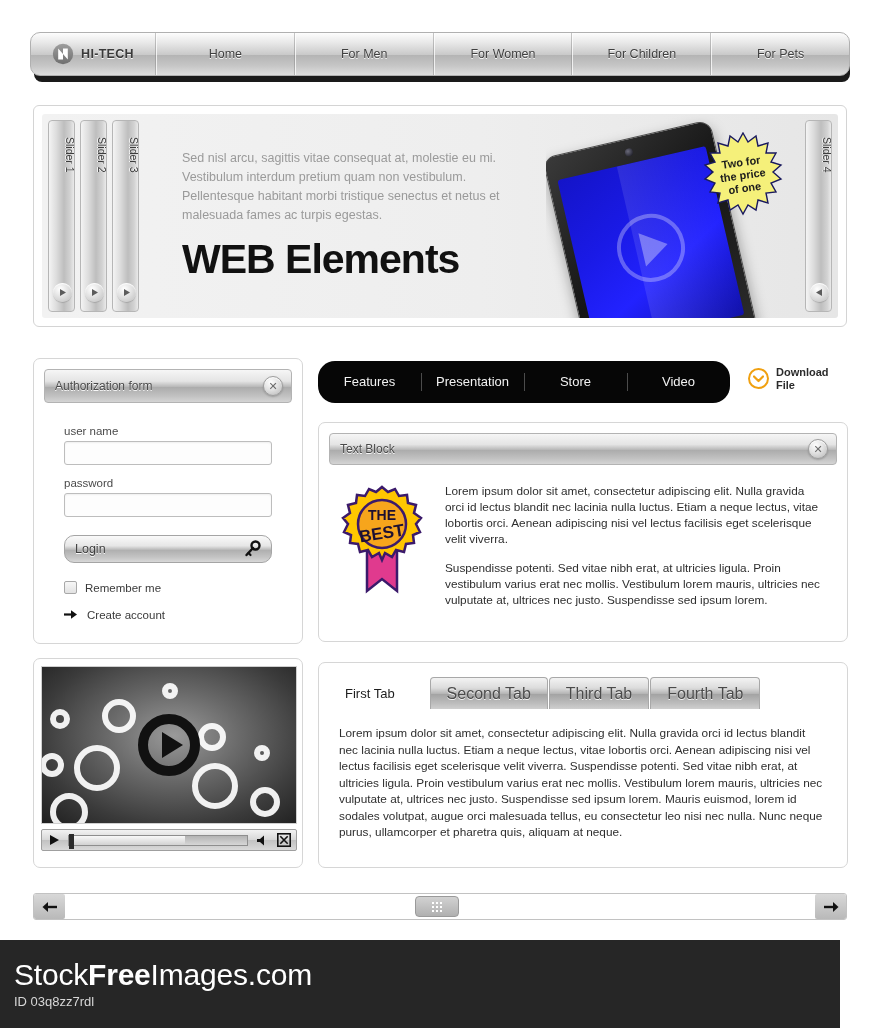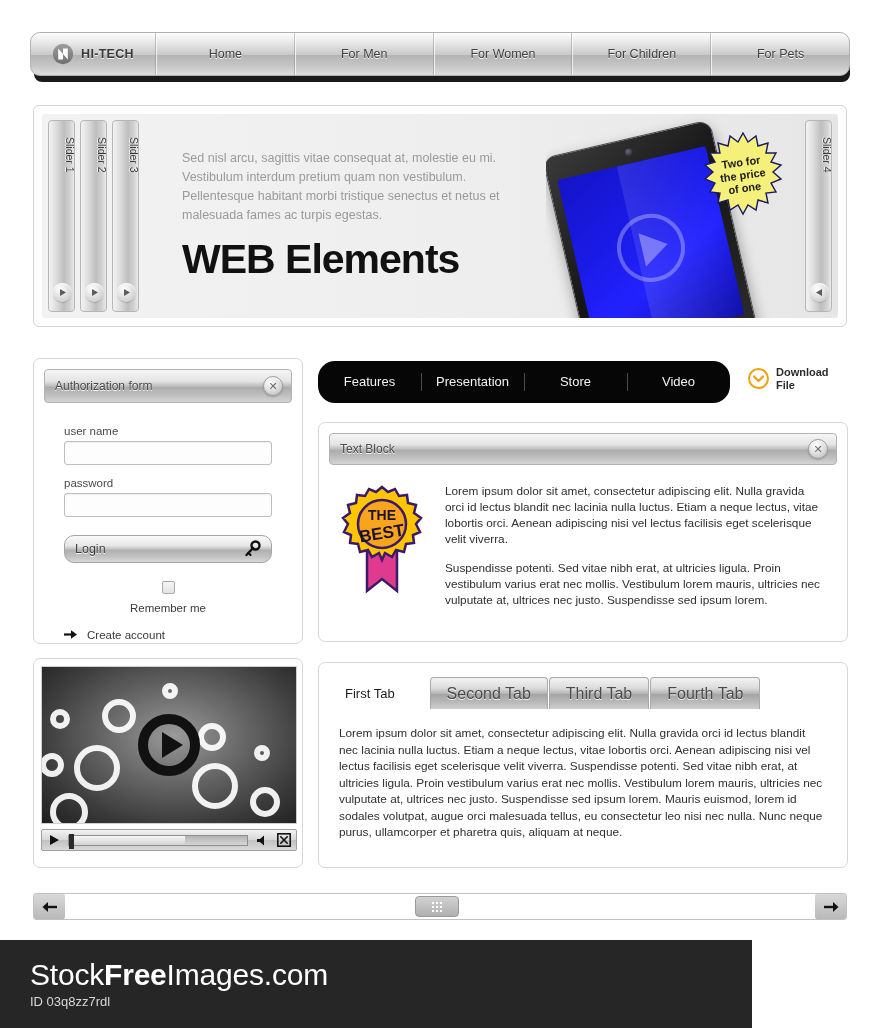--- a/index.html
+++ b/index.html
@@ -321,21 +321,20 @@
   .key-icon {
     position: absolute;
     right: 10px; top: 50%;
     margin-top: -9px;
   }
   .checkbox-row {
     display: flex;
     align-items: center;
     gap: 8px;
     margin-top: 18px;
-    flex-direction: column;
   }
   .checkbox {
     width: 13px; height: 13px;
     border: 1px solid #a8a8a8;
     background: linear-gradient(to bottom, #f7f7f7, #e2e2e2);
     border-radius: 2px;
     cursor: pointer;
     flex: 0 0 13px;
   }
   .row-label { font-size: 11.5px; color: #3a3a3a; }
@@ -576,23 +575,23 @@
     grid-template-columns: repeat(3, 2px);
     grid-template-rows: repeat(3, 2px);
     gap: 2px;
   }
   .grip i { background: #ffffff; display: block; width: 2px; height: 2px; }
 
   
   .footer {
     position: absolute;
     left: 0; top: 940px;
-    width: 752px; height: 88px;
+    width: 840px; height: 88px;
     background: #262626;
-    padding: 18px 0 0 30px;
+    padding: 18px 0 0 14px;
   }
   .footer-brand {
     font-size: 30px;
     color: #ffffff;
     letter-spacing: -0.2px;
     font-weight: normal;
   }
   .footer-brand b { font-weight: bold; }
   .footer-id {
     font-size: 13px;

